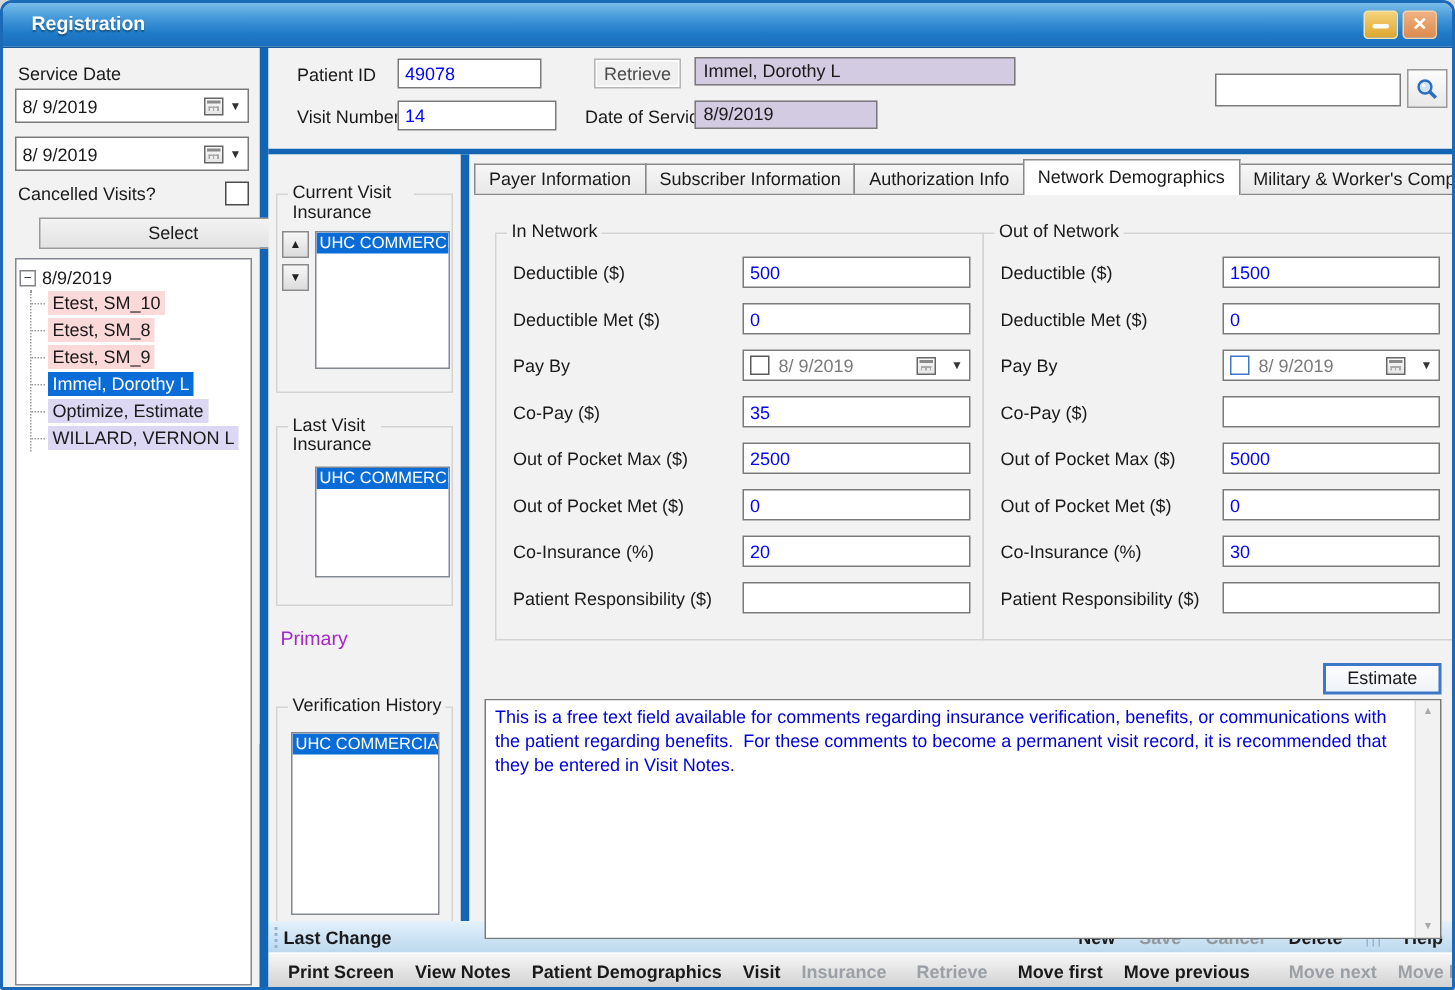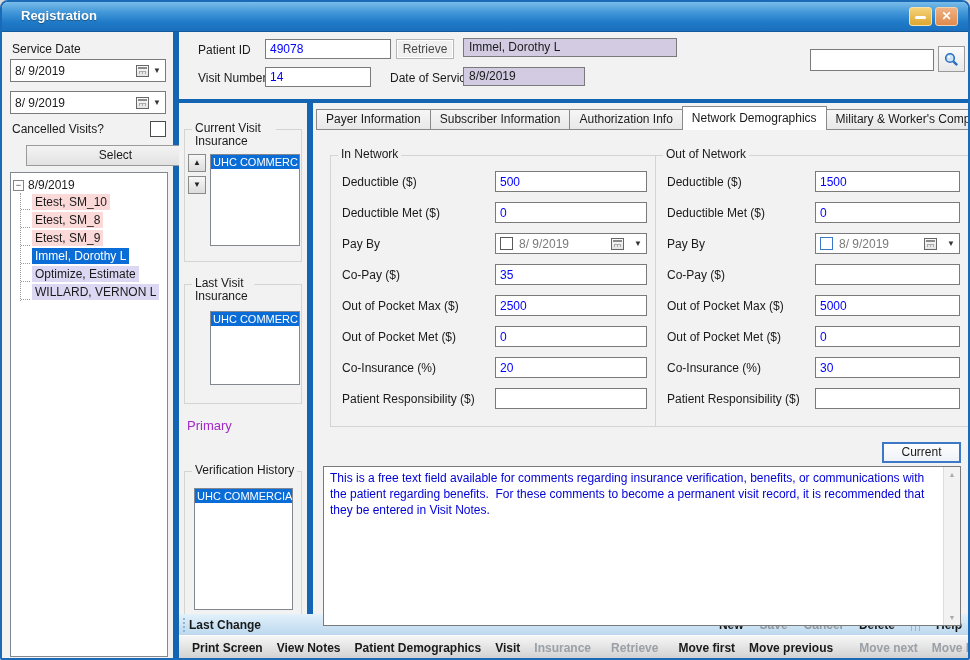--- a/index.html
+++ b/index.html
@@ -46,21 +46,21 @@
   .checkbox { width:16px; height:16px; background:#fff; border:1px solid #4a4a4a; cursor:pointer; }
   .select-btn { position:absolute; left:24px; top:113px; width:157px; height:21px;
     background:linear-gradient(#f3f3f3,#e2e2e2); border:1px solid #9a9a9a; text-align:center;
     line-height:19px; cursor:pointer;padding-left:22px; }
   .treebox { position:absolute; left:8px; top:140px; width:158px; height:485px; background:#fff;
     border:1px solid #828790; padding:4px 2px; overflow:hidden; }
   .tree-root { display:flex; align-items:center; gap:4px; padding:1px 0; }
   .expander { width:11px; height:11px; border:1px solid #848484; background:#fff; font-size:9px;
     line-height:9px; text-align:center; color:#333; cursor:pointer; flex:0 0 auto; }
   .tree-children { margin-left:7px; border-left:1px dotted #9a9a9a; }
-  .tree-row { display:flex; align-items:flex-end; padding:1px 0; white-space:nowrap; cursor:pointer; }
+  .tree-row { display:flex; align-items:center; padding:1px 0; white-space:nowrap; cursor:pointer; }
   .tree-row::before { content:""; width:9px; border-top:1px dotted #9a9a9a; margin-right:2px; flex:0 0 auto; }
   .tree-row span { padding:1px 3px; }
   .hl-pink span { background:#fbd9d9; }
   .hl-sel span { background:#0a6cd6; color:#fff; }
   .hl-lav span { background:#dcd7f2; }
   
   .header { position:absolute; left:177px; top:30px; width:791px; height:67px; background:#f2f2f2; }
   .hdr-label { position:absolute; }
   .tbox { position:absolute; background:#fff; border:1px solid #7a7a7a; color:#0000ff;
     font-family:"Liberation Sans",sans-serif; font-size:12px; padding:0 4px; }
@@ -200,21 +200,21 @@
           </div>
         <div class="tree-row hl-lav">
             <span>WILLARD, VERNON L</span>
           </div>
       </div>
     </div>
   </div>
 
   <div class="header">
     <span class="hdr-label" style="left:19px; top:11px;">Patient ID</span>
-    <input class="tbox" style="left: 86px; top: 7px; width: 126px; height: 20px;" value="49078">
+    <input class="tbox" style="left: 86px; top: 7px; width: 96px; height: 20px;" value="49078">
     <span class="hdr-label" style="left:19px; top:39px;">Visit Number</span>
     <input class="tbox" style="left: 86px; top: 35px; width: 106px; height: 20px;" value="14">
     <div class="retrieve-btn">Retrieve</div>
     <div class="ro" style="left:284px; top:6px; width:214px; height:19px;">Immel, Dorothy L</div>
     <span class="hdr-label" style="left:211px; top:39px;">Date of Service</span>
     <div class="ro" style="left:284px; top:35px; width:122px; height:19px;">8/9/2019</div>
     <input class="tbox search-input" value="" style="">
     <div class="search-btn">
       <svg width="17" height="17" viewBox="0 0 17 17">
         <circle cx="7" cy="7" r="4.3" fill="#cfe3f7" stroke="#2a6fc0" stroke-width="1.6"></circle>
@@ -335,21 +335,21 @@
         <div class="frow">
             <span class="flabel">Co-Insurance (%)</span>
             <input class="finput" value="30" style="">
           </div>
         <div class="frow">
             <span class="flabel">Patient Responsibility ($)</span>
             <input class="finput" value="" style="">
           </div>
       </div>
 
-      <div class="estimate-btn">Current</div>
+      <div class="estimate-btn">Estimate</div>
 
       <div class="comments-wrap">
         <textarea class="comments" style="">This is a free text field available for comments regarding insurance verification, benefits, or communications with the patient regarding benefits.  For these comments to become a permanent visit record, it is recommended that they be entered in Visit Notes.</textarea>
         <div class="fake-scroll">
           <span class="fs-arrow fs-up">▲</span>
           <span class="fs-arrow fs-down">▼</span>
         </div>
       </div>
     </div>
   </div>

